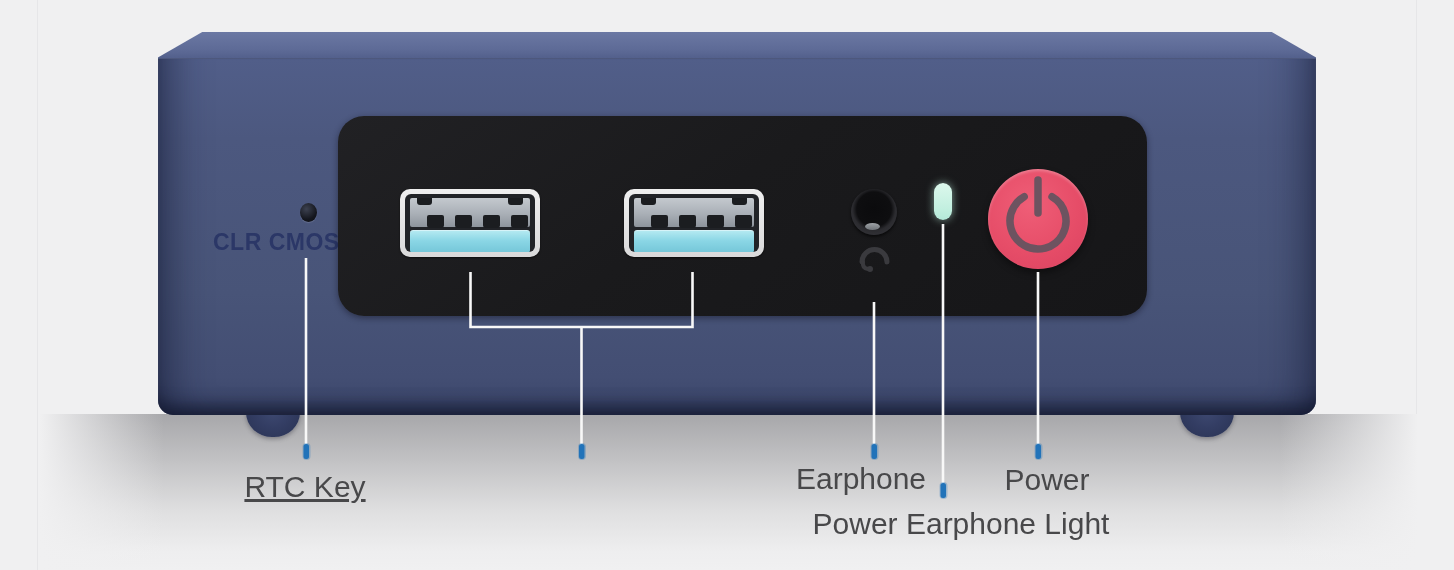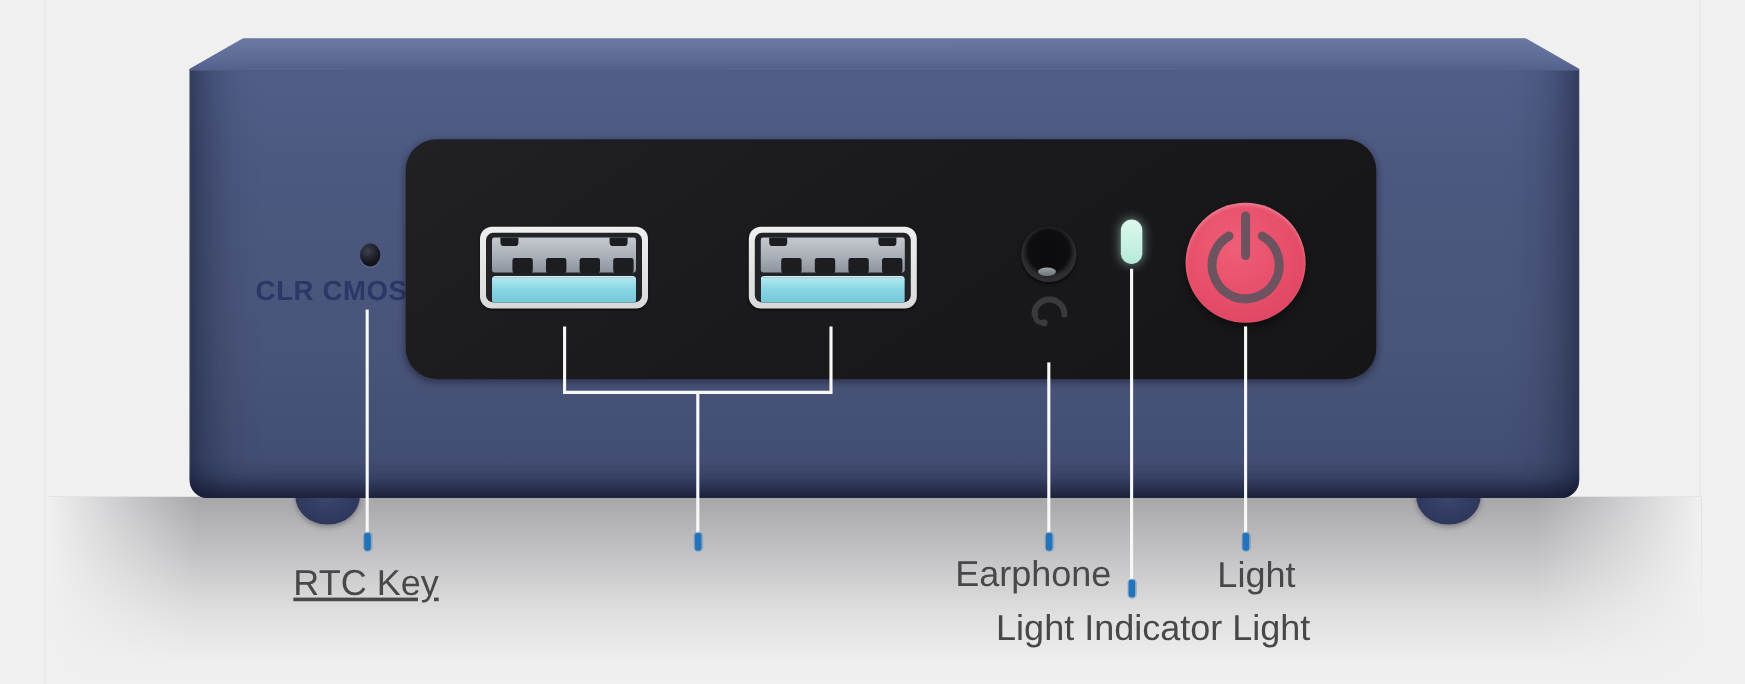--- a/index.html
+++ b/index.html
@@ -213,18 +213,18 @@
       <rect x="871.5" y="444" width="5.5" height="15" rx="2.5"></rect>
       <rect x="1034.5" y="443" width="8" height="17" rx="4" fill-opacity="0.3"></rect>
       <rect x="1035.5" y="444" width="5.5" height="15" rx="2.5"></rect>
       <rect x="939.5" y="482" width="8" height="17" rx="4" fill-opacity="0.3"></rect>
       <rect x="940.5" y="483" width="5.5" height="15" rx="2.5"></rect>
     </g>
   </svg>
 
   <div class="label lbl-rtc">RTC Key</div>
   <div class="label lbl-ear">Earphone</div>
-  <div class="label lbl-pow">Light</div>
-  <div class="label lbl-pil">Light Indicator Light</div>
+  <div class="label lbl-pow">Power</div>
+  <div class="label lbl-pil">Power Earphone Light</div>
 
   <div class="cham tl" style="position:absolute;left:157px;top:31px;"></div>
   <div class="cham tr" style="position:absolute;left:1270px;top:31px;"></div>
 </div>
 
 </body></html>

